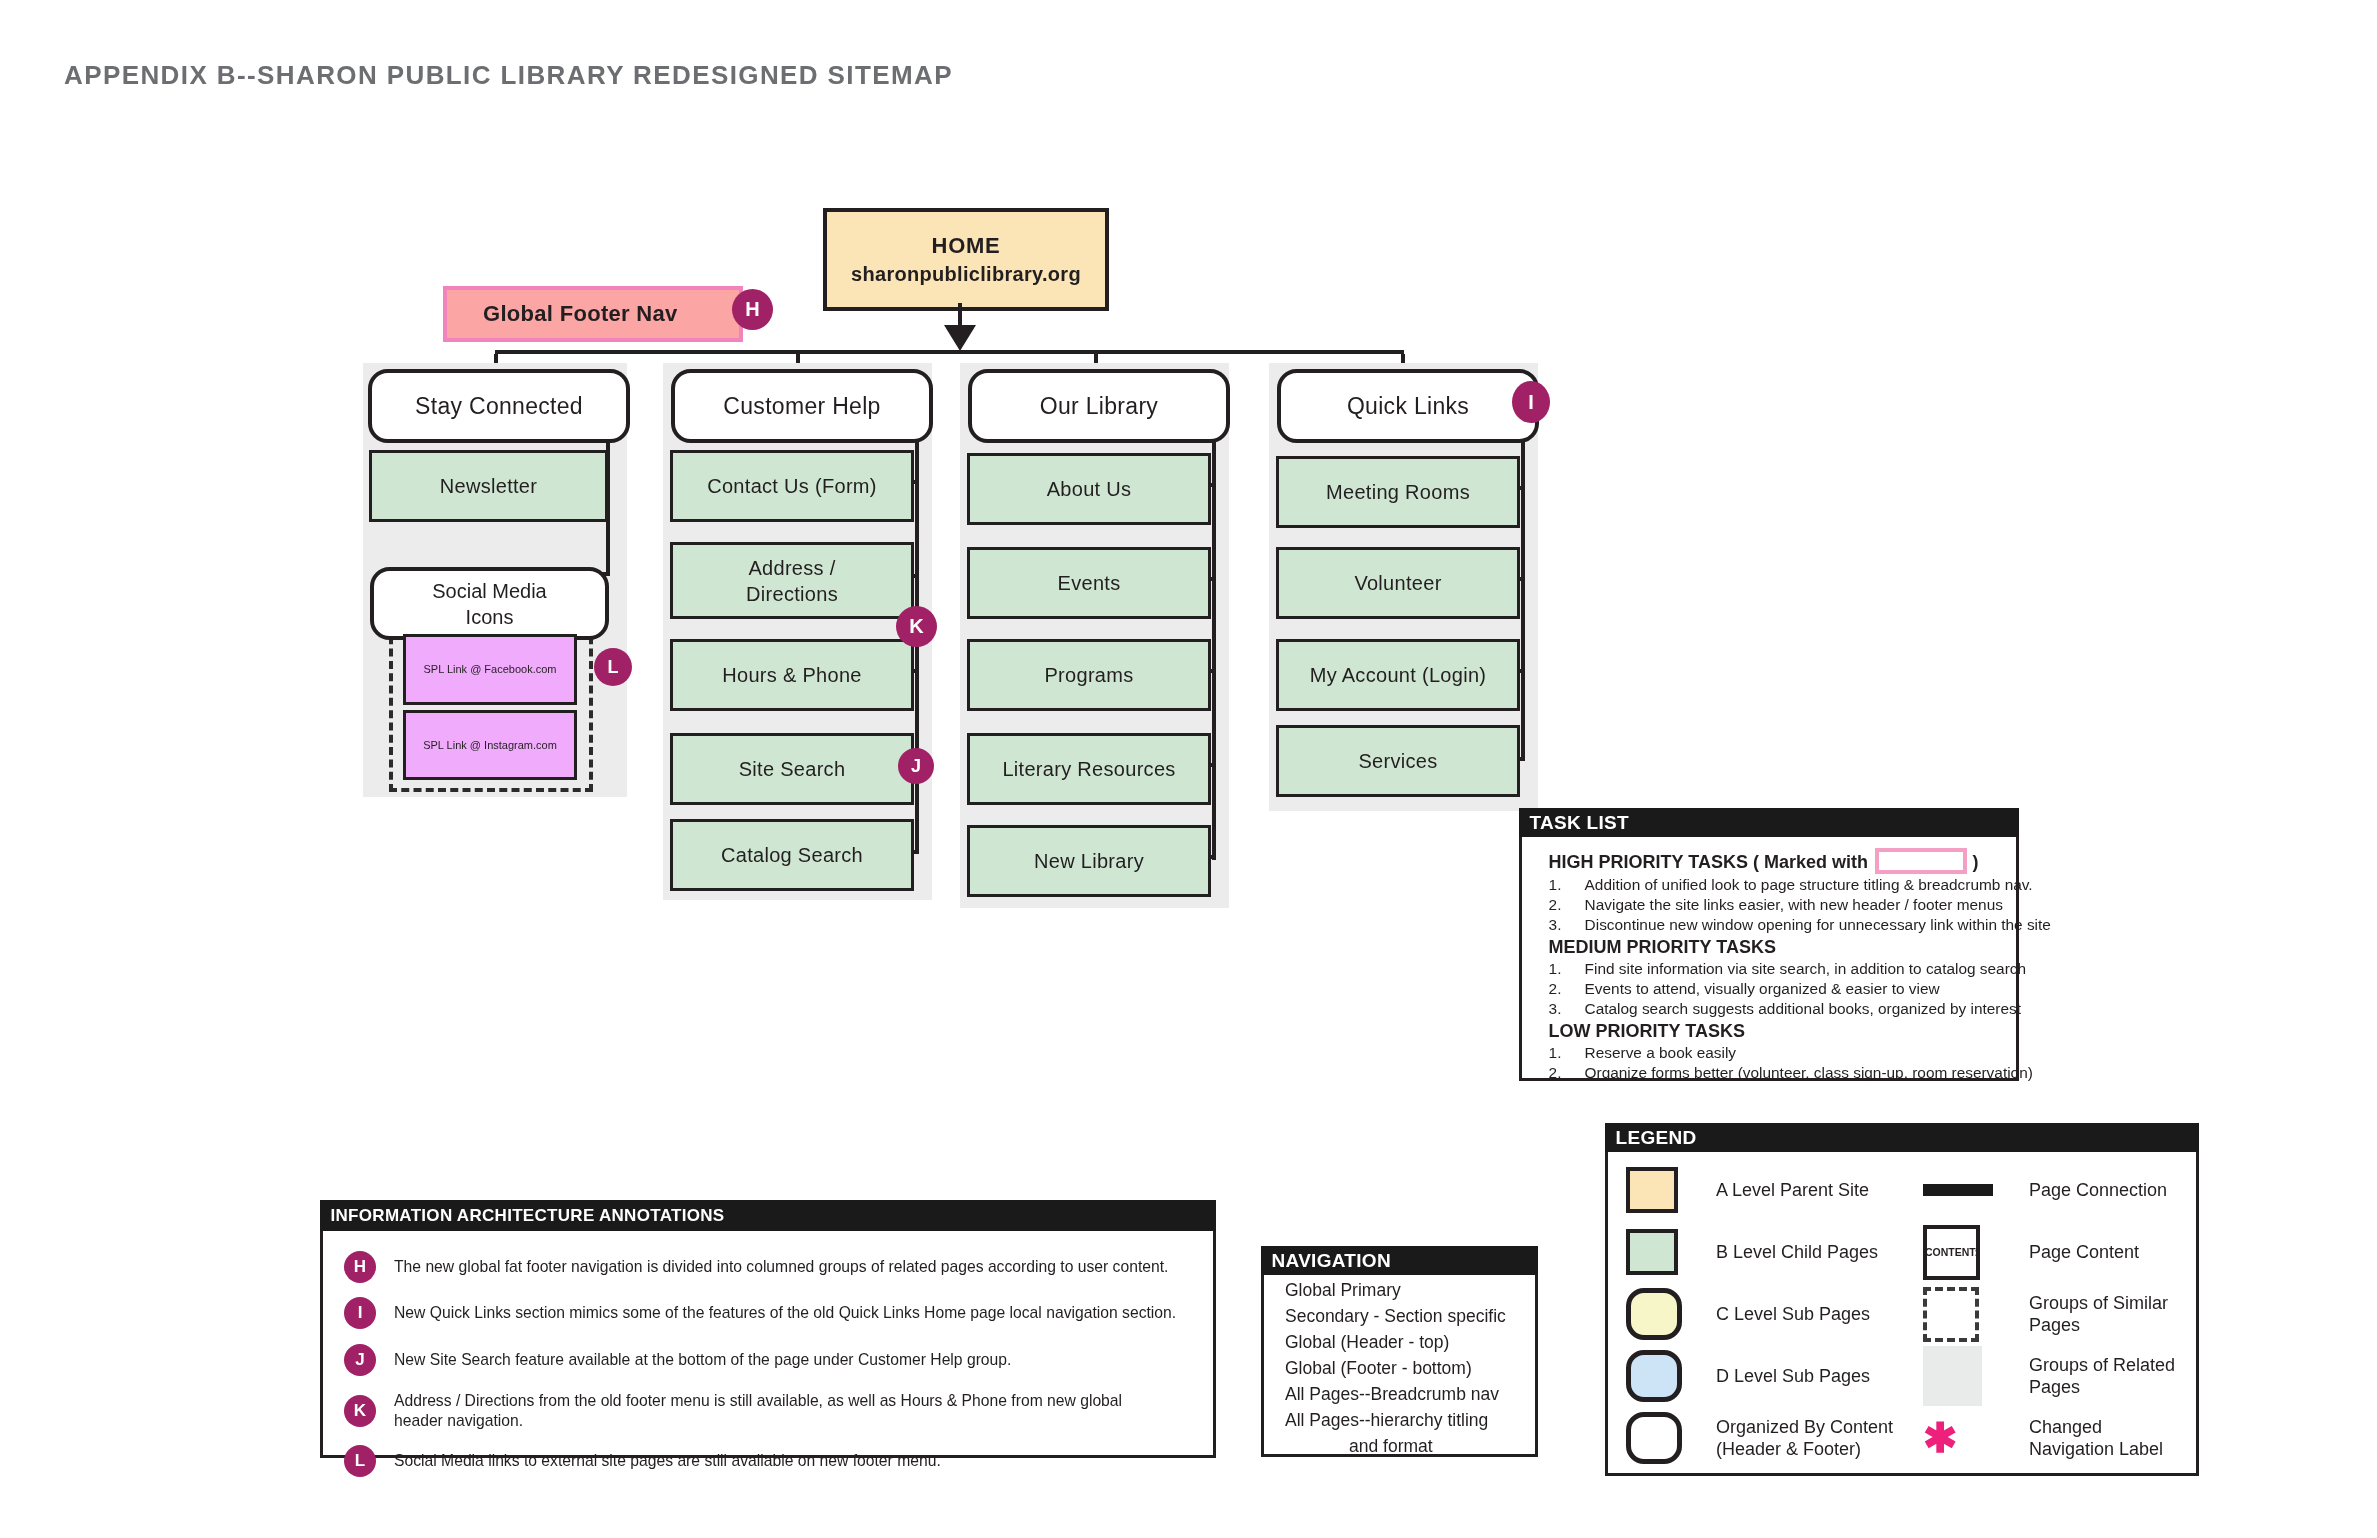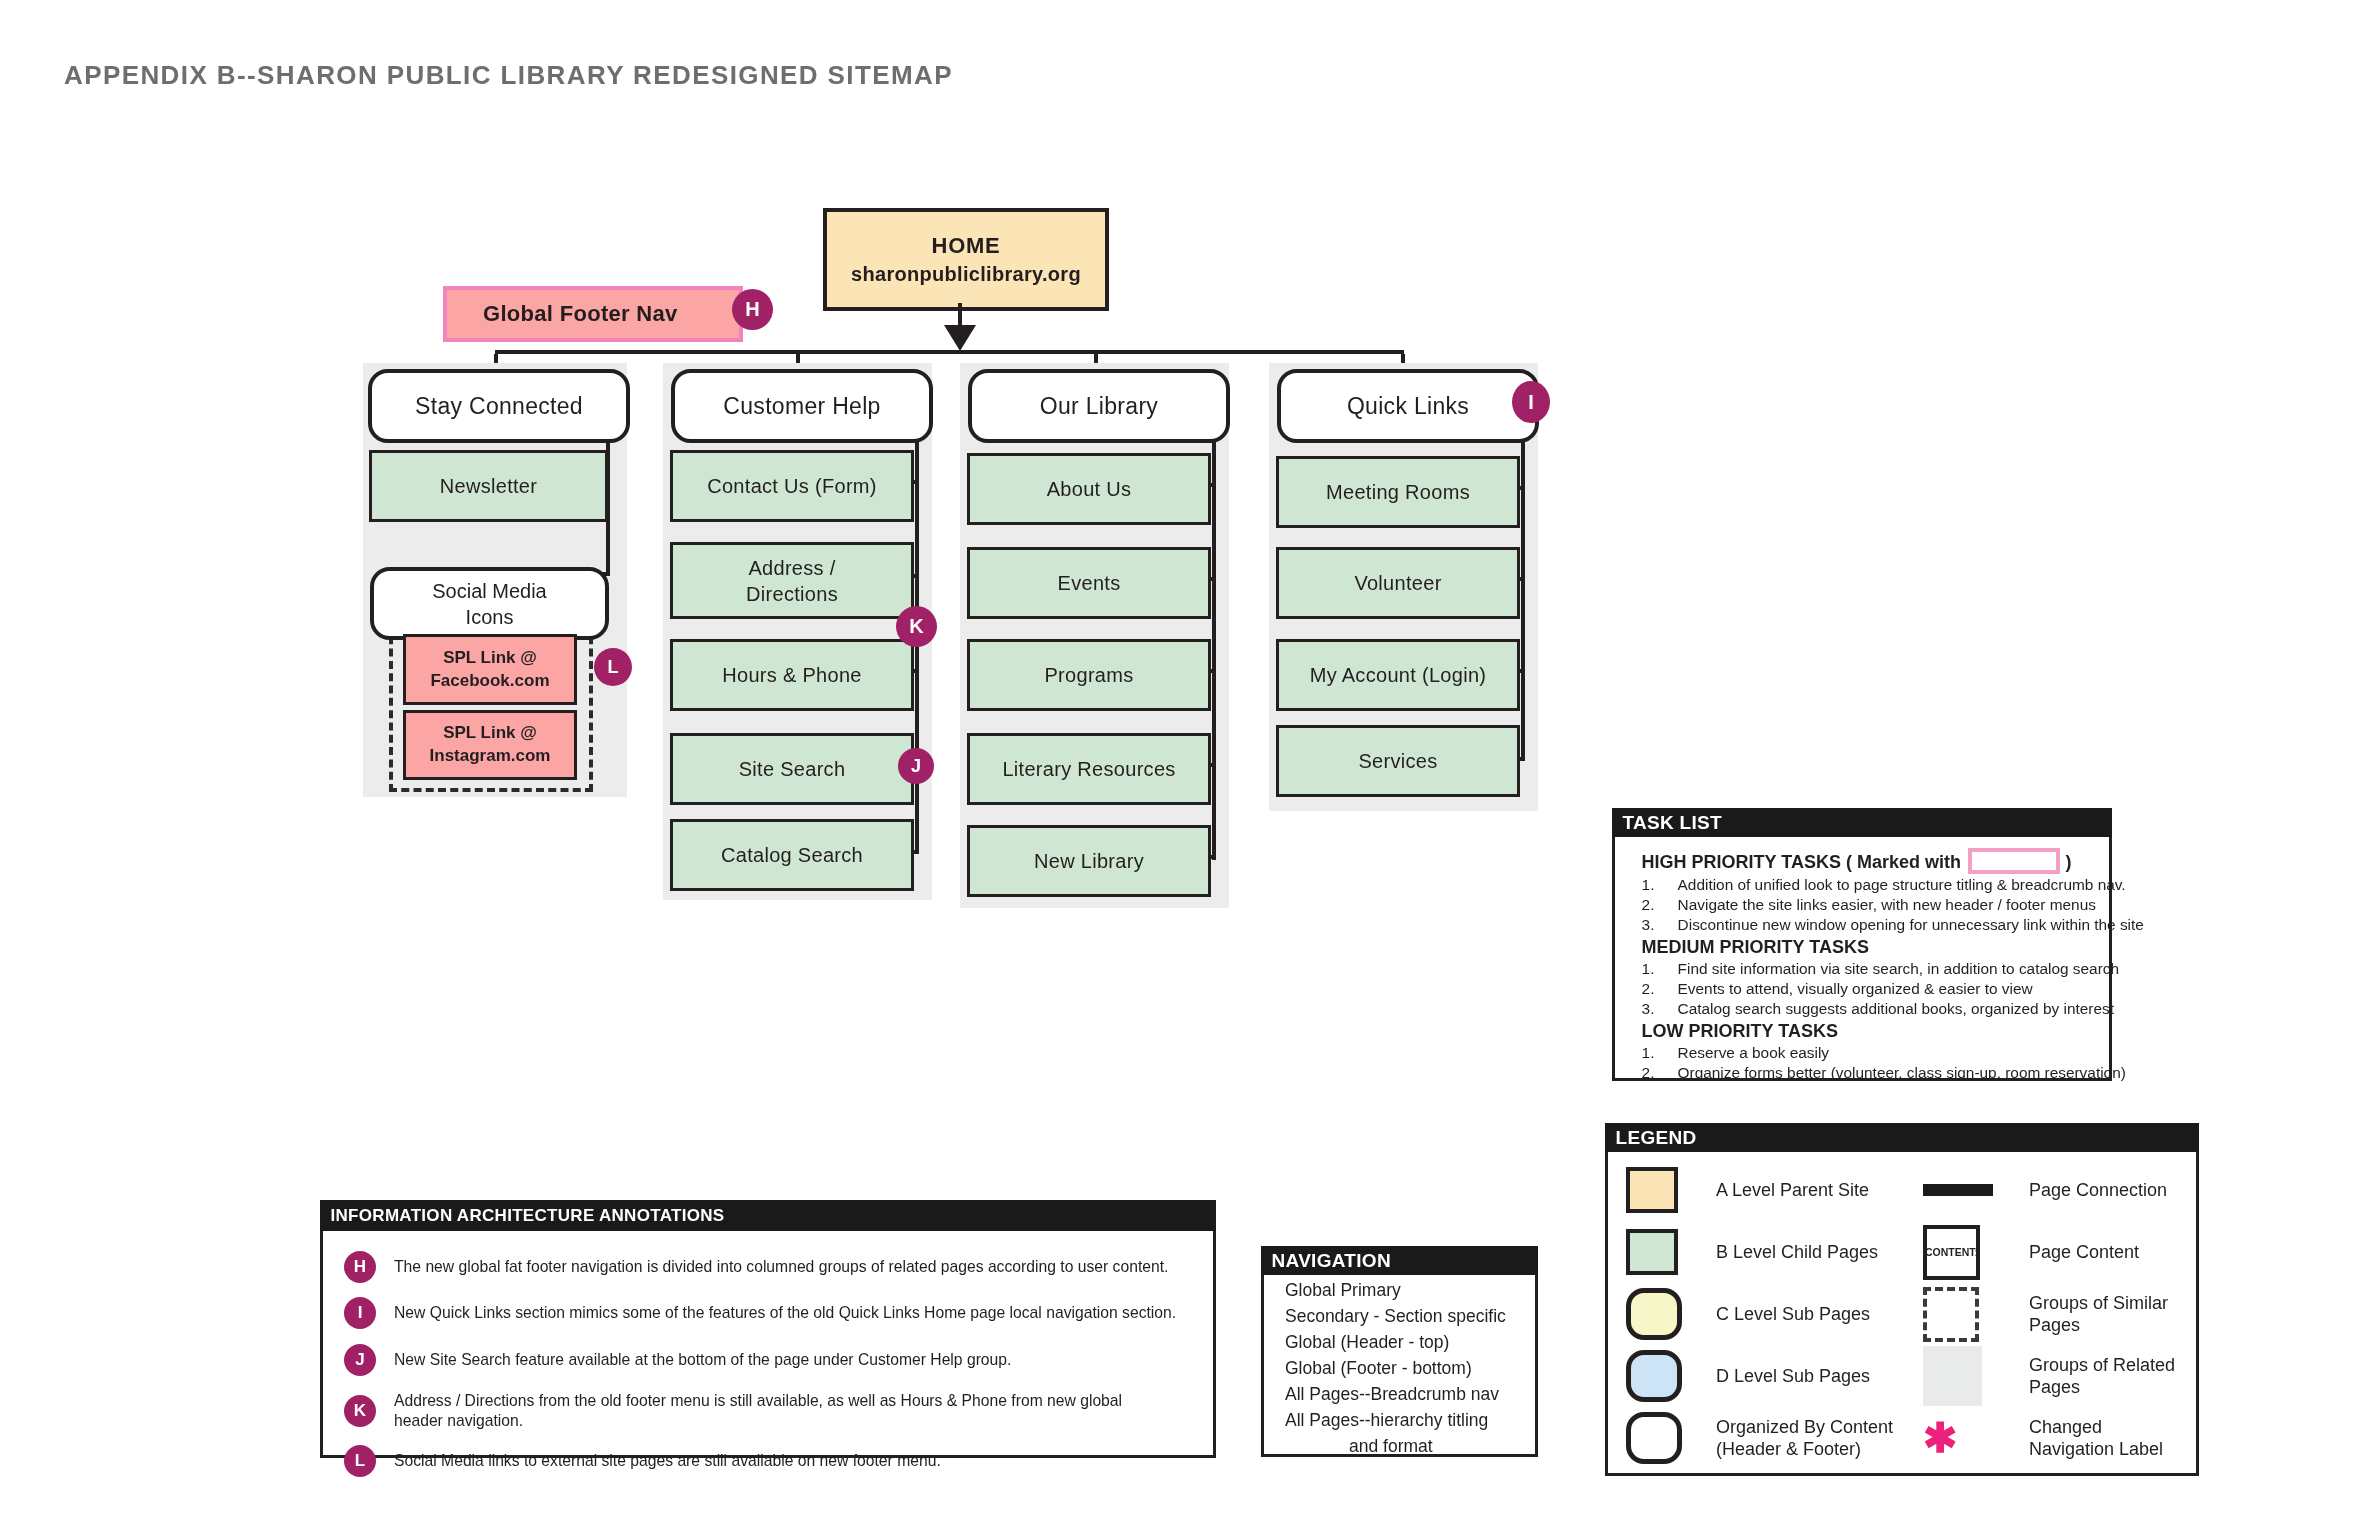--- a/index.html
+++ b/index.html
@@ -39,23 +39,23 @@
             display:flex;align-items:center;justify-content:center;text-align:center;
             font-size:20px;letter-spacing:0.3px;z-index:2;}
   .greenbox .wrap{display:block;max-width:161px;line-height:1.3;}
 
   .roundbox{position:absolute;background:#ffffff;border:4.2px solid #231F20;border-radius:19.6px;
             display:flex;align-items:center;justify-content:center;text-align:center;
             font-size:20px;z-index:2;}
   .roundbox .wrap{display:block;max-width:150px;line-height:1.3;}
 
   .dashedgroup{position:absolute;border:4.2px dashed #2b2b2b;z-index:1;}
-  .tanbox{position:absolute;background:#fca5a5;border:3.5px solid #231F20;
+  .tanbox{position:absolute;background:#f0abfc;border:3.5px solid #231F20;
           display:flex;align-items:center;justify-content:center;text-align:center;
-          font-size:17px;font-weight:bold;z-index:2;}
+          font-size:11px;font-weight:normal;z-index:2;}
   .tanbox .wrap{display:block;max-width:143px;line-height:1.35;}
 
   
   .panel{position:absolute;}
   .panel .bar{background:#1A1A1A;color:#ffffff;font-weight:bold;height:29px;
               display:flex;align-items:center;padding-left:10.5px;font-size:19px;letter-spacing:0.3px;}
   .panel .body{background:#ffffff;border:3.5px solid #231F20;border-top:none;box-sizing:border-box;}
 
   
   .tl-body{padding:11.2px 9.8px 0 26.6px;height:244px;}
@@ -190,21 +190,21 @@
   <div class="hline" style="left:1514px;top:486px;width:10.5px;height:3.5px;"></div>
   <div class="hline" style="left:1514px;top:577px;width:10.5px;height:3.5px;"></div>
   <div class="hline" style="left:1514px;top:669px;width:10.5px;height:3.5px;"></div>
   <div class="hline" style="left:1514px;top:757px;width:10.5px;height:3.5px;"></div>
 
   <div class="greenbox" style="left:1276px;top:456px;width:238px;height:66px;">Meeting Rooms</div>
   <div class="greenbox" style="left:1276px;top:547px;width:238px;height:66px;">Volunteer</div>
   <div class="greenbox" style="left:1276px;top:639px;width:238px;height:66px;">My Account (Login)</div>
   <div class="greenbox" style="left:1276px;top:725px;width:238px;height:66px;">Services</div>
 
-  <div class="panel" style="left:1600px;top:808px;width:500px;padding-left:12px;">
+  <div class="panel" style="left:1507px;top:808px;width:500px;padding-left:12px;">
     <div class="bar">TASK LIST</div>
     <div class="body tl-body">
       <div class="tl-h">
         <span>HIGH PRIORITY TASKS ( Marked with</span><span class="tl-swatch"></span><span>)</span>
       </div>
       <div class="tl-item">
         <span class="n">1.</span>
         <span>Addition of unified look to page structure titling &amp; breadcrumb nav.</span>
       </div>
       <div class="tl-item">

